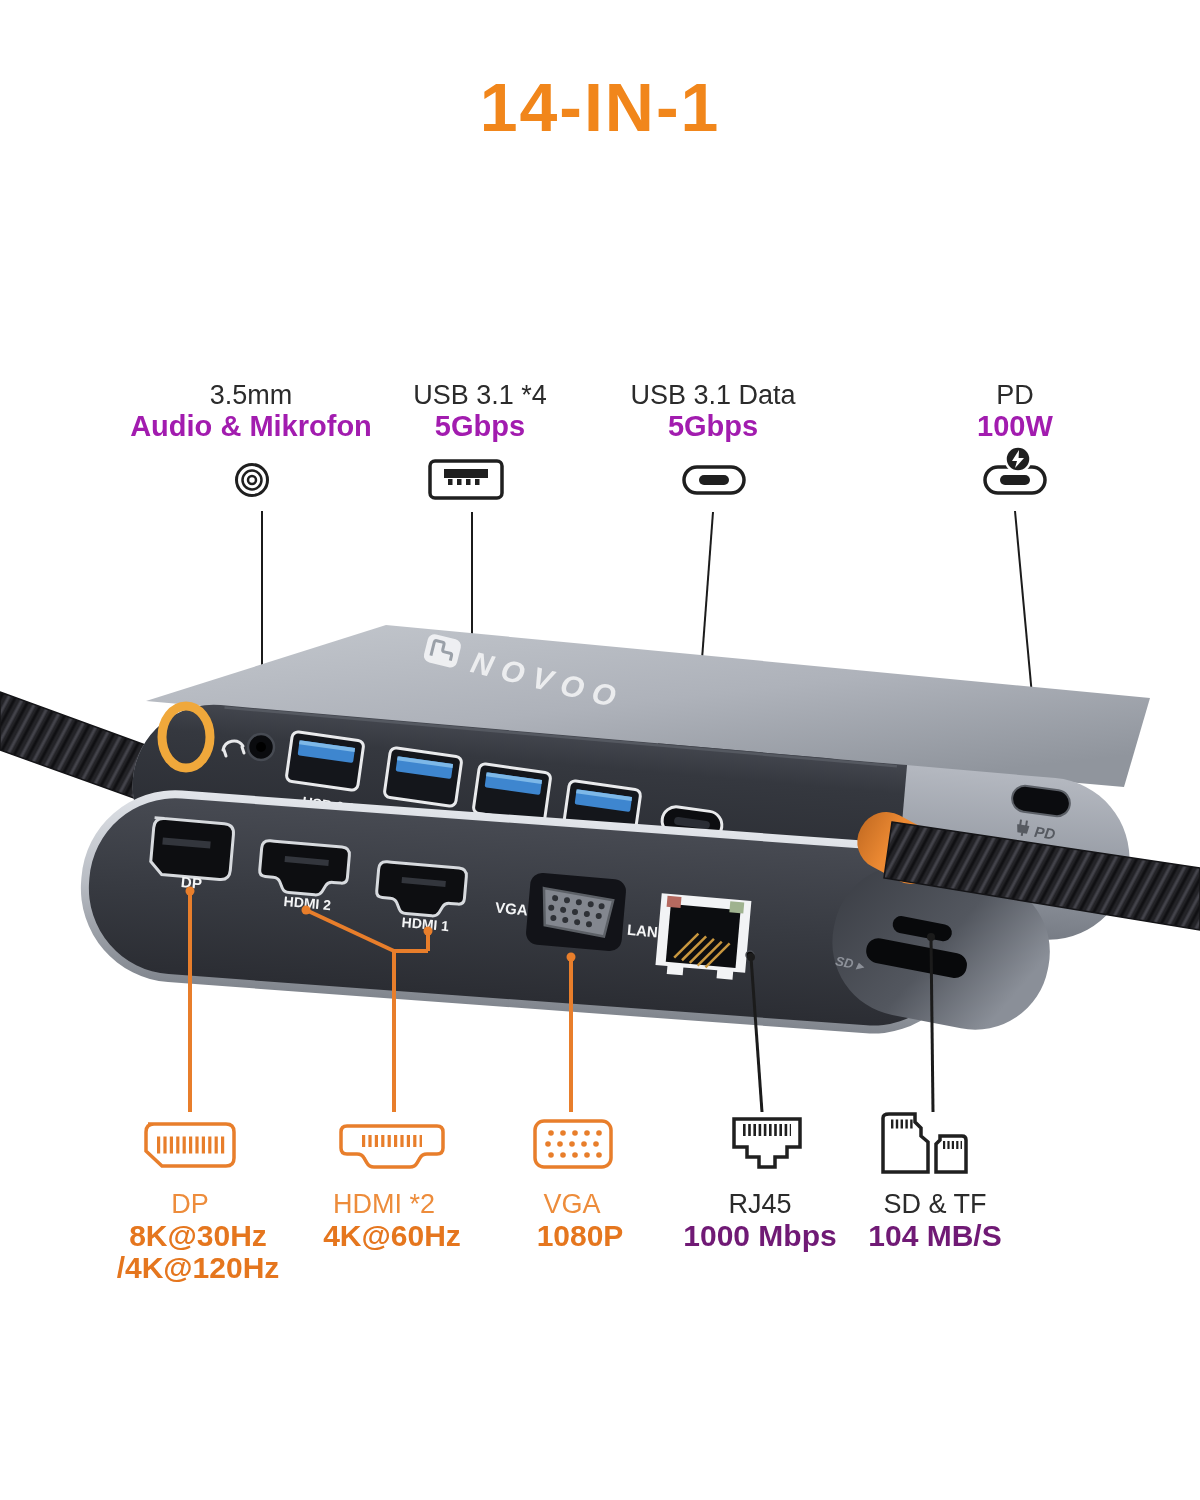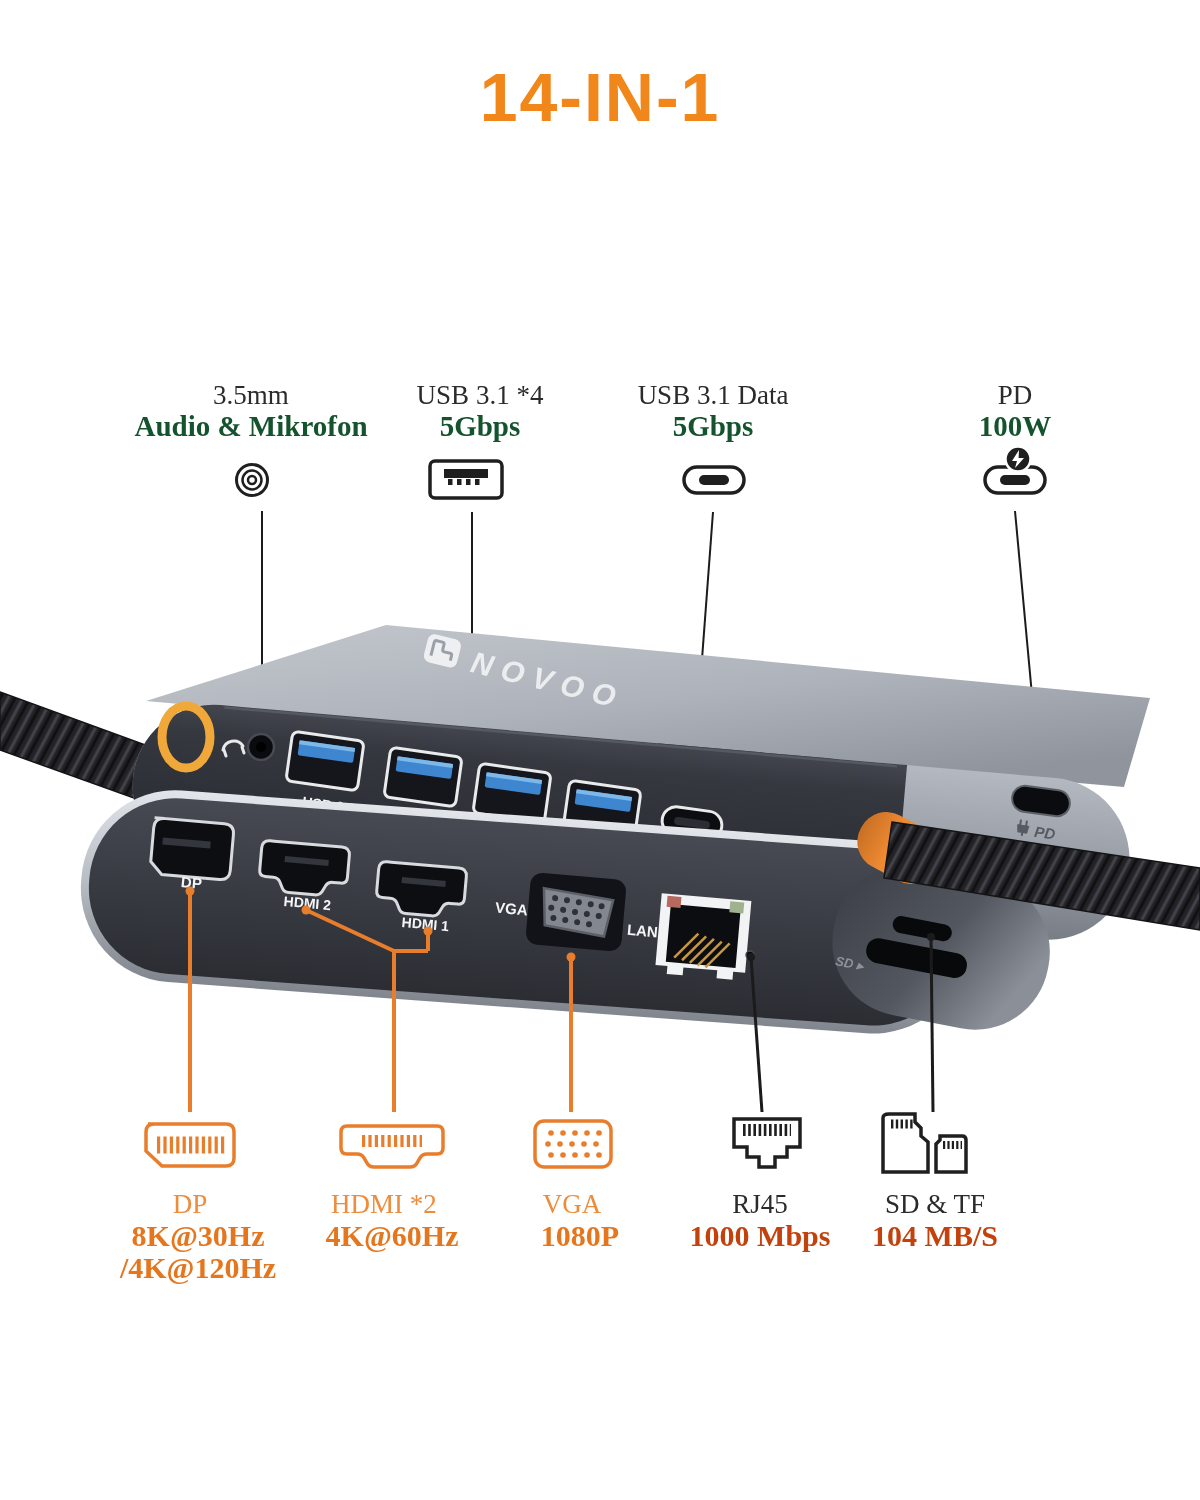--- a/index.html
+++ b/index.html
@@ -4,35 +4,35 @@
 <style>
   html,body{margin:0;padding:0;background:#ffffff;}
   .stage{
     position:relative;width:1200px;height:1500px;background:#ffffff;overflow:hidden;
     font-family:"Liberation Sans", sans-serif;
   }
   .abs{position:absolute;}
   .center-x{transform:translateX(-50%);}
   .title1{font-size:68px;font-weight:bold;color:#F1861B;letter-spacing:2px;white-space:nowrap;}
   .title2{font-size:64px;font-weight:bold;color:#141414;letter-spacing:1px;white-space:nowrap;}
-  .callout{text-align:center;white-space:nowrap;font-family:Liberation Serif, serif;}
+  .callout{text-align:center;white-space:nowrap;}
   .c-l1{font-size:27px;font-weight:normal;color:#2b2b2b;line-height:30px;}
-  .c-l2{font-size:29px;font-weight:bold;color:#14532d;line-height:33px;}
+  .c-l2{font-size:29px;font-weight:bold;color:#a21caf;line-height:33px;}
   .b-l1-orange{font-size:27px;color:#ED8C3B;line-height:32px;}
   .b-l2-orange{font-size:30px;font-weight:bold;color:#E5761E;line-height:32px;margin-left:16px;}
   .b-l1-dark{font-size:27px;color:#2b2b2b;line-height:32px;}
-  .b-l2-dark{font-size:30px;font-weight:bold;color:#c2410c;line-height:32px;}
+  .b-l2-dark{font-size:30px;font-weight:bold;color:#701a75;line-height:32px;}
   svg text{font-family:"Liberation Sans", sans-serif;}
 </style>
 </head>
 <body>
 
 <div class="stage">
 
-  <div class="abs center-x title1" style="left:600px;top:58px;text-align:center;">14-IN-1</div>
+  <div class="abs center-x title1" style="left:600px;top:68px;text-align:center;">14-IN-1</div>
 
   <div class="abs center-x callout" style="left:251px;top:380px;">
     <div class="c-l1">3.5mm</div>
     <div class="c-l2">Audio &amp; Mikrofon</div>
   </div>
   <div class="abs center-x callout" style="left:480px;top:380px;">
     <div class="c-l1">USB 3.1 *4</div>
     <div class="c-l2">5Gbps</div>
   </div>
   <div class="abs center-x callout" style="left:713px;top:380px;">

